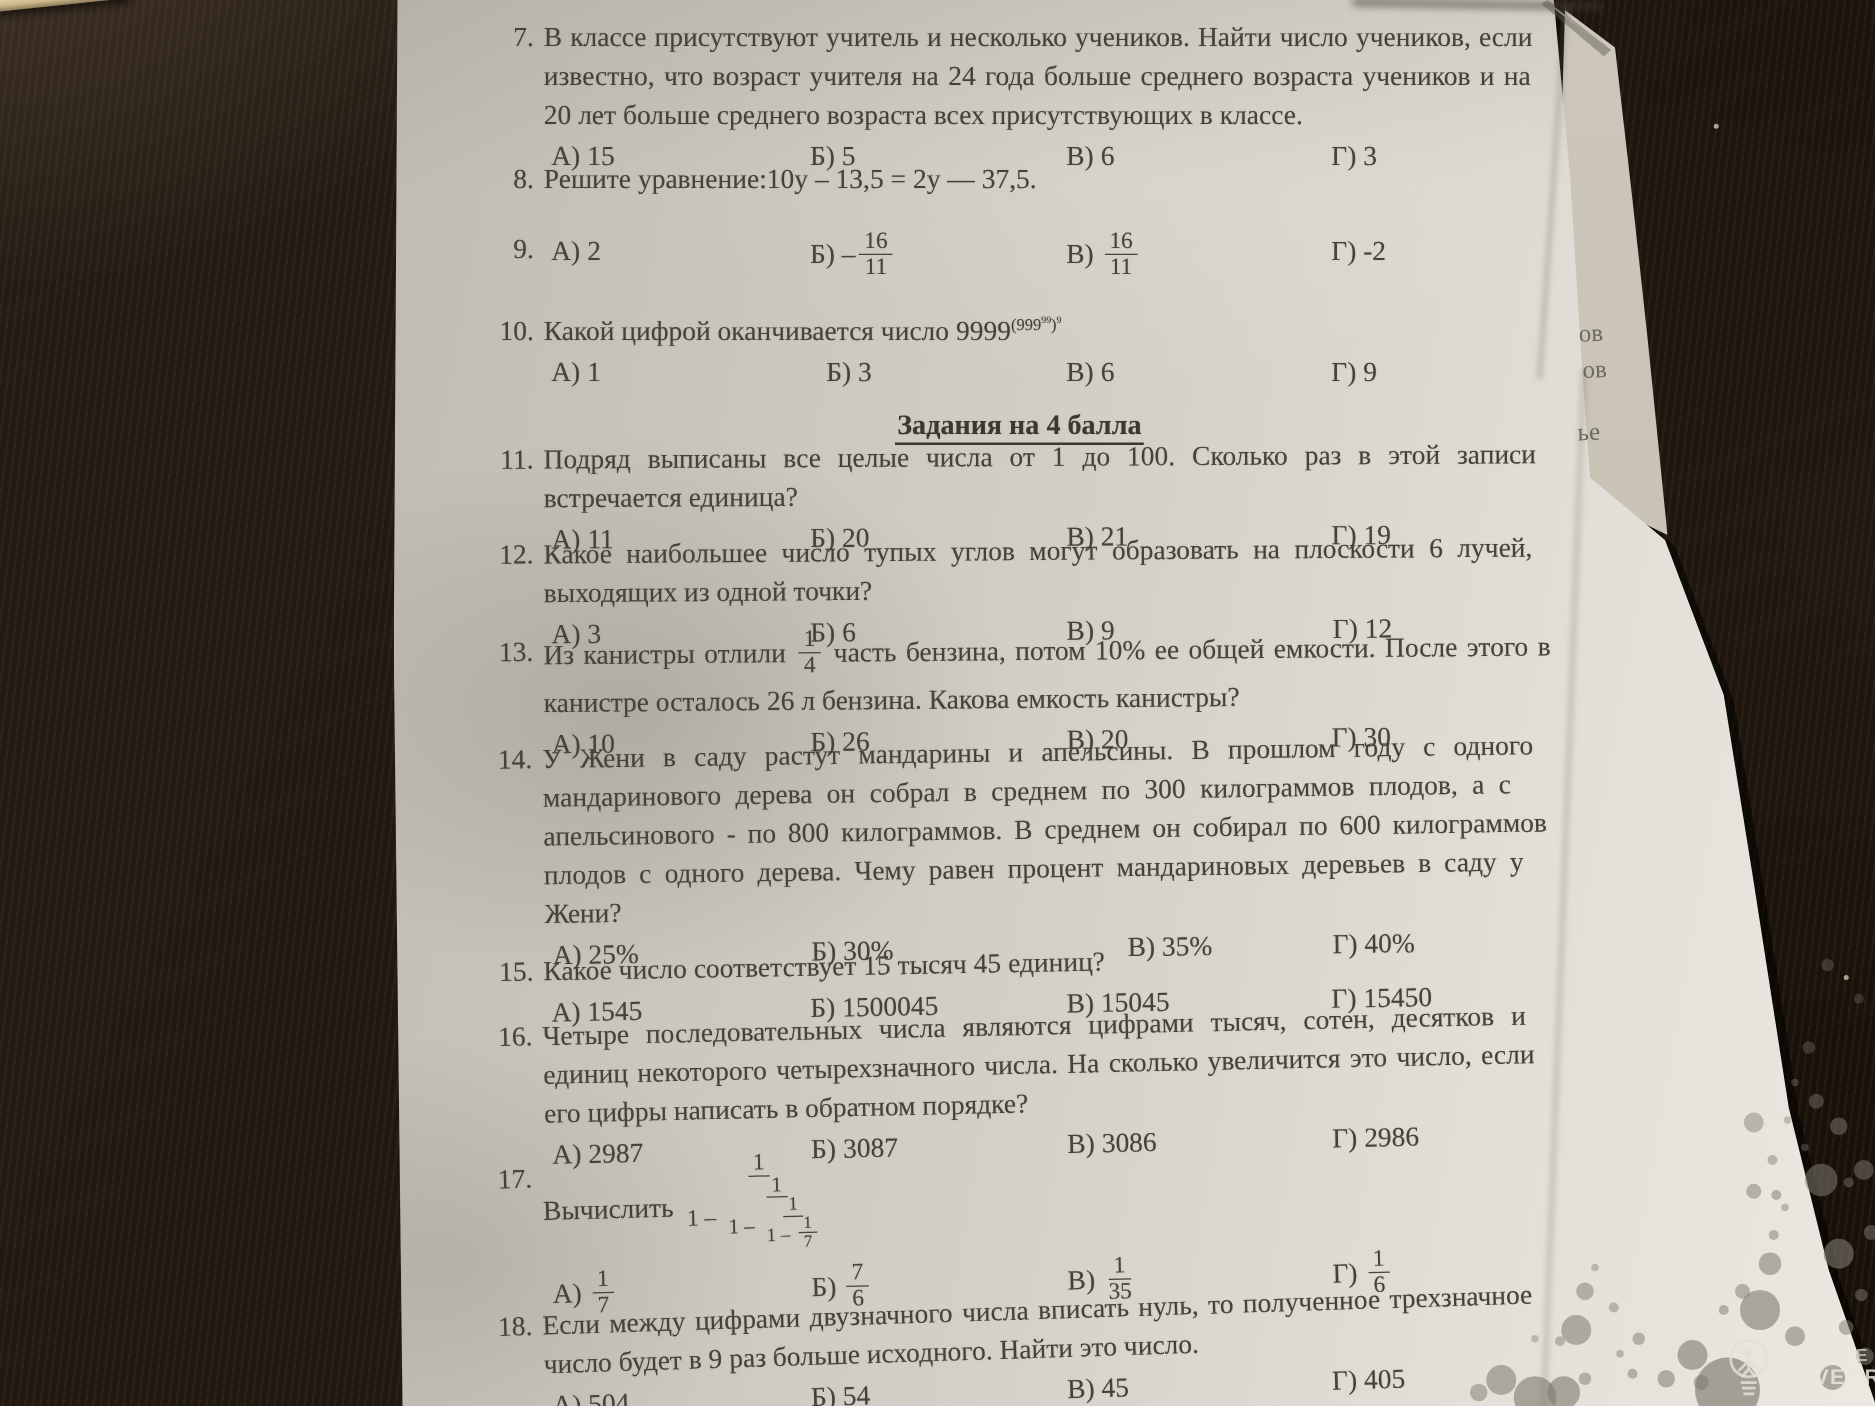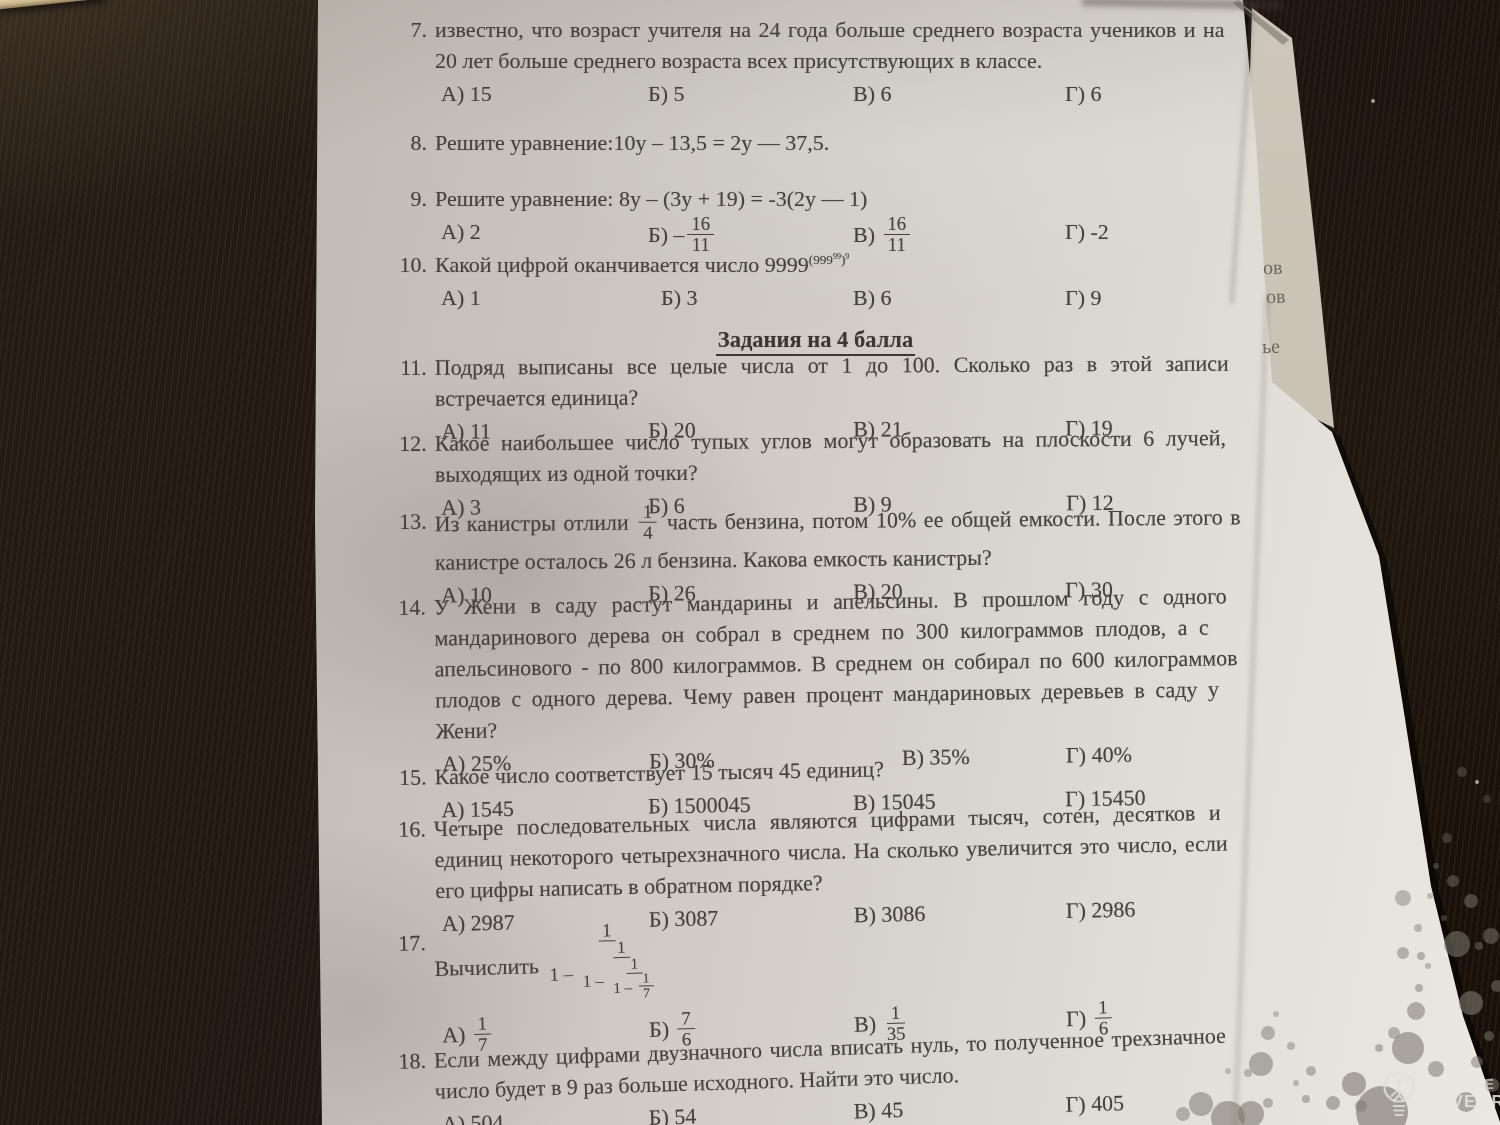--- a/index.html
+++ b/index.html
@@ -116,41 +116,39 @@
 <div class="crease-top"></div>
 <div class="crease-long"></div>
 <div class="smudge" style="left:1082px;top:0;width:200px;height:7px;transform:rotate(1deg);"></div>
 
 <div class="doc">
   <div class="heading"><span>Задания на 4 балла</span></div>
   <div id="questions">
       <div class="q" style="top: 14px;">
         <div class="qnum">7.</div>
         <div class="qbody">
+          <div class="line" style="word-spacing: 1px;">В классе присутствуют учитель и несколько учеников. Найти число учеников, если</div>
           <div class="line" style="word-spacing: 2px; font-family: Liberation Serif, serif;">известно, что возраст учителя на 24 года больше среднего возраста учеников и на</div>
           <div class="line">20 лет больше среднего возраста всех присутствующих в классе.</div>
         </div>
         <div class="answers">
           <span class="ans" style="left: 48px;">А) 15</span>
           <span class="ans" style="left: 255px;">Б) 5</span>
           <span class="ans" style="left: 460px;">В) 6</span>
-          <span class="ans" style="left: 672px;">Г) 6</span>
+          <span class="ans" style="left: 672px;">Г) 3</span>
         </div>
       </div>
       <div class="q" style="top: 127px;">
         <div class="qnum">8.</div>
         <div class="qbody">
           <div class="line">Решите уравнение:10у – 13,5 = 2у — 37,5.</div>
         </div>
       </div>
       <div class="q" style="top: 183px;">
         <div class="qnum">9.</div>
-        <div class="qbody">
-          <div class="line">Решите уравнение: 8у – (3у + 19) = -3(2у — 1)</div>
-        </div>
         <div class="answers">
           <span class="ans" style="left: 48px;">А) 2</span>
           <span class="ans" style="left: 255px;">Б) –<span class="frac">
               <span class="fn">16</span>
               <span class="fd">11</span>
             </span></span>
           <span class="ans" style="left: 460px;">В) <span class="frac">
               <span class="fn">16</span>
               <span class="fd">11</span>
             </span></span>

